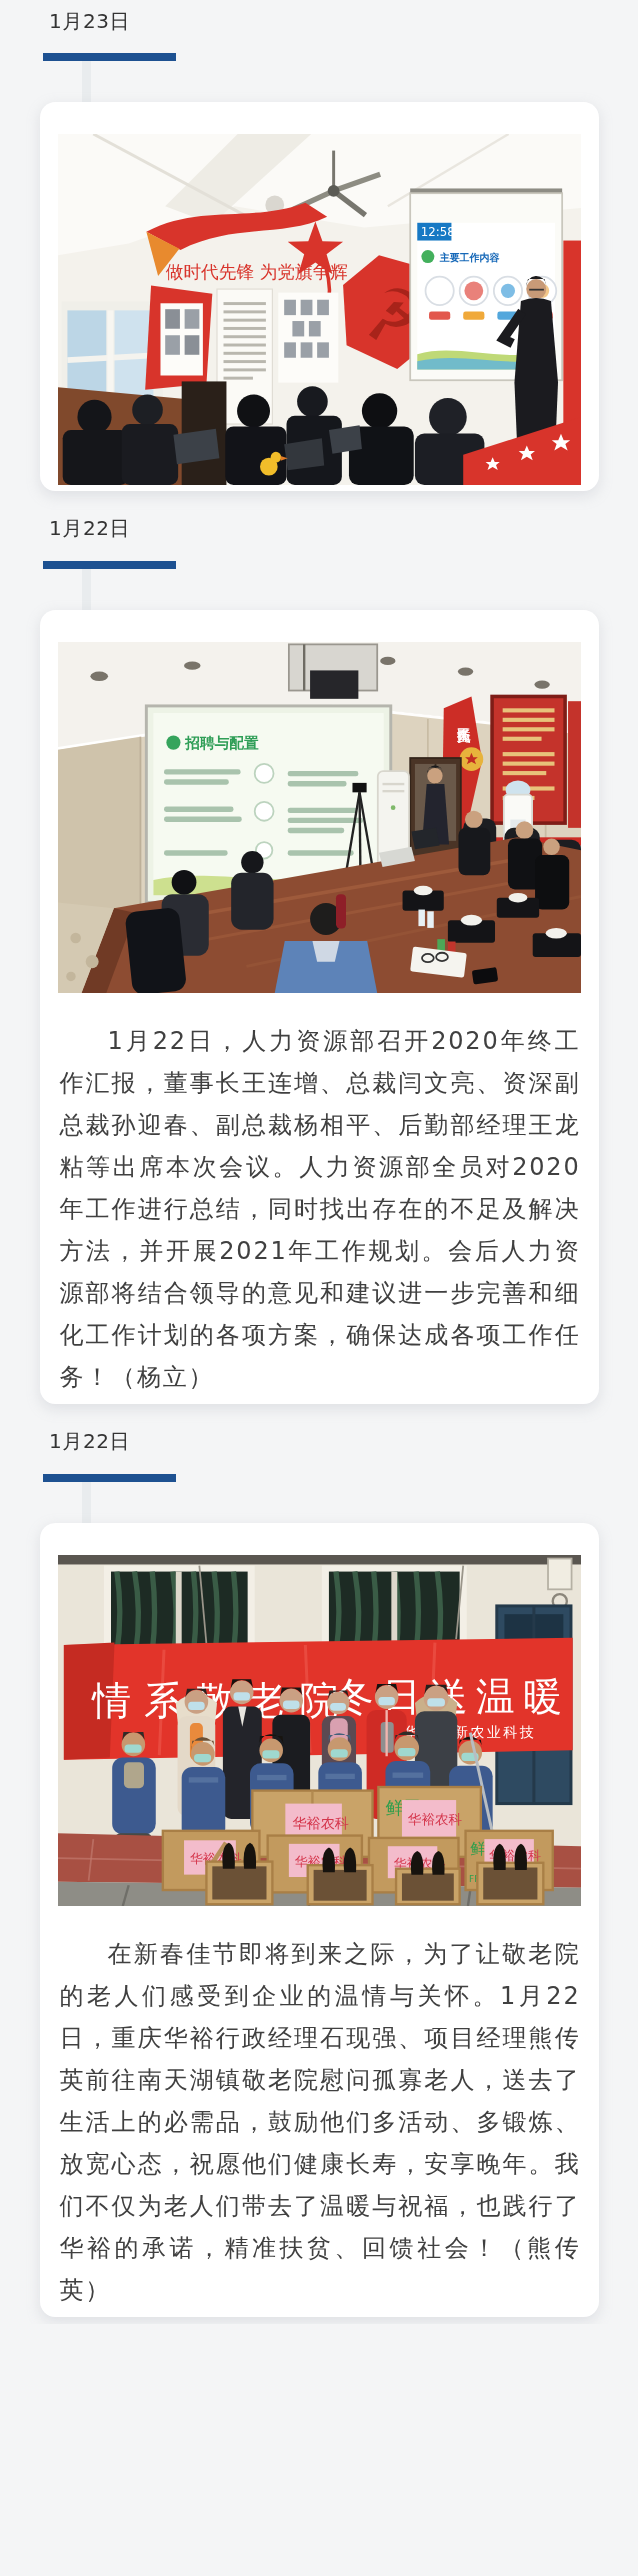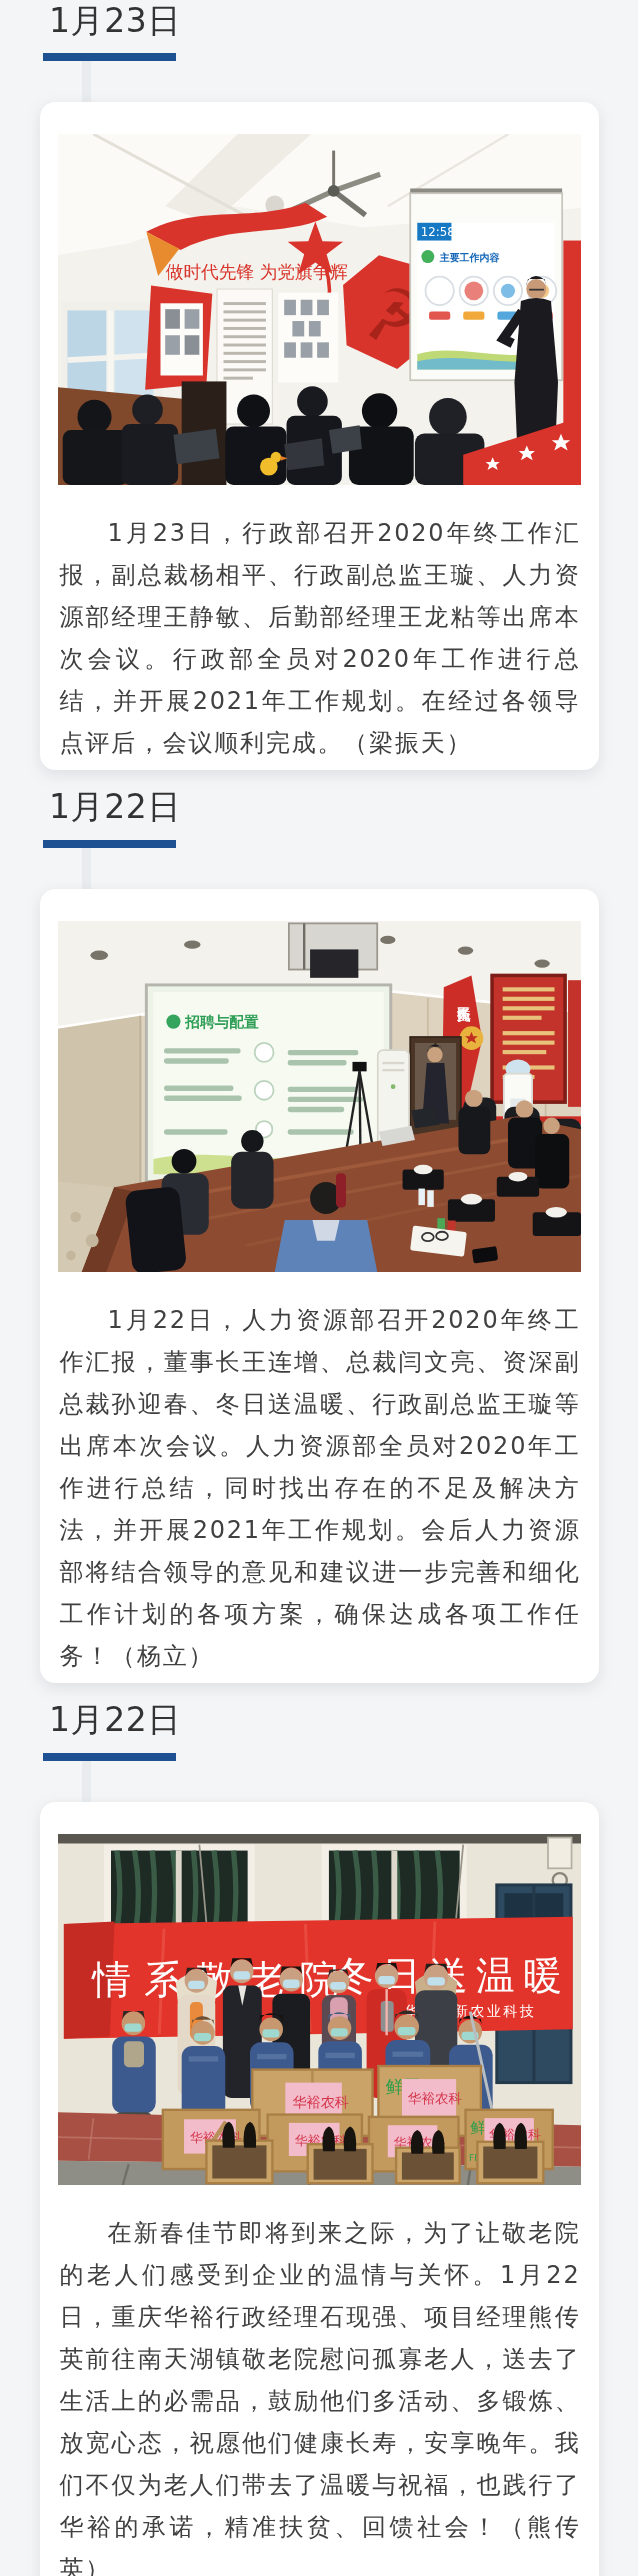--- a/index.html
+++ b/index.html
@@ -6,21 +6,21 @@
   body{
     width:639px;
     background:#f4f5f6;
     font-family:"DejaVu Sans","Liberation Sans",sans-serif;
     padding:7.7px 0 7px 0;
   }
   .section{margin:0;}
   .section + .section{margin-top:24px;}
   .date-heading{
     margin:0 0 0 49px;
-    font-size:33px;
+    font-size:20px;
     line-height:26px;
     font-weight:400;
     color:#333333;
     letter-spacing:0.6px;
   }
   .date-bar{
     width:133px;height:8.3px;
     margin:19.5px 0 0 43px;
     background:#1d5191;
   }
@@ -195,21 +195,20 @@
         <polygon points="378,544 390,548 378,552" fill="#e07b26"></polygon>
       </g>
 
       <g>
         <polygon points="688,542 888,478 888,593 688,593" fill="#d8342b"></polygon>
         <use href="#star5" transform="translate(738,558)" fill="#ffffff"></use>
         <use href="#star5" transform="translate(796,540) scale(1.15)" fill="#ffffff"></use>
         <use href="#star5" transform="translate(854,522) scale(1.3)" fill="#ffffff"></use>
       </g>
     </svg>
-    <p>1月23日，行政部召开2020年终工作汇报，副总裁杨相平、行政副总监王璇、人力资源部经理王静敏、后勤部经理王龙粘等出席本次会议。行政部全员对2020年工作进行总结，并开展2021年工作规划。在经过各领导点评后，会议顺利完成。（梁振天）</p>
   </div>
 </div>
 
 <div class="section">
   <h2 class="date-heading">1月22日</h2>
   <div class="date-bar"></div>
   <div class="connector"></div>
 
   <div class="card">
     <svg class="photo" viewBox="0 0 888 593" preserveAspectRatio="none">
@@ -382,21 +381,21 @@
         <rect x="704" y="552" width="42" height="24" rx="4" fill="#0c0c0e" transform="rotate(-8 725 564)"></rect>
       </g>
 
       <g>
         <polygon points="0,440 95,450 40,593 0,593" fill="#d4c9b2"></polygon>
         <circle cx="30" cy="500" r="9" fill="#c3b69c"></circle>
           <circle cx="58" cy="540" r="11" fill="#c3b69c"></circle>
           <circle cx="22" cy="565" r="8" fill="#c3b69c"></circle>
       </g>
     </svg>
-    <p>1月22日，人力资源部召开2020年终工作汇报，董事长王连增、总裁闫文亮、资深副总裁孙迎春、冬日送温暖、行政副总监王璇等出席本次会议。人力资源部全员对2020年工作进行总结，同时找出存在的不足及解决方法，并开展2021年工作规划。会后人力资源部将结合领导的意见和建议进一步完善和细化工作计划的各项方案，确保达成各项工作任务！（杨立）</p>
+    <p>1月22日，人力资源部召开2020年终工作汇报，董事长王连增、总裁闫文亮、资深副总裁孙迎春、副总裁杨相平、后勤部经理王龙粘等出席本次会议。人力资源部全员对2020年工作进行总结，同时找出存在的不足及解决方法，并开展2021年工作规划。会后人力资源部将结合领导的意见和建议进一步完善和细化工作计划的各项方案，确保达成各项工作任务！（杨立）</p>
   </div>
 </div>
 
 <div class="section">
   <h2 class="date-heading">1月22日</h2>
   <div class="date-bar"></div>
   <div class="connector"></div>
 
   <div class="card">
     <svg class="photo" viewBox="0 0 888 593" preserveAspectRatio="none">

